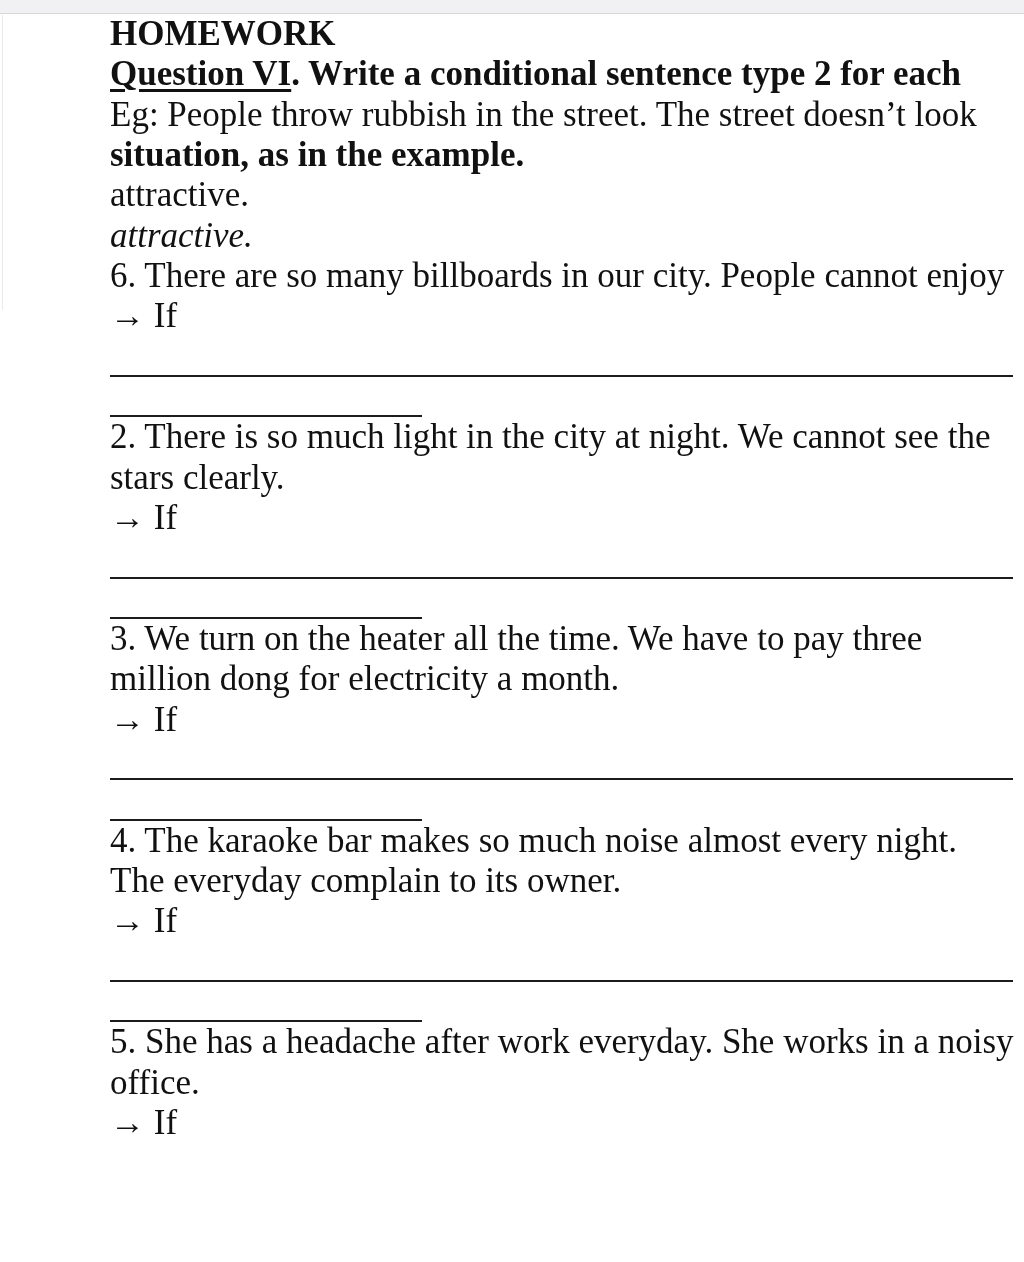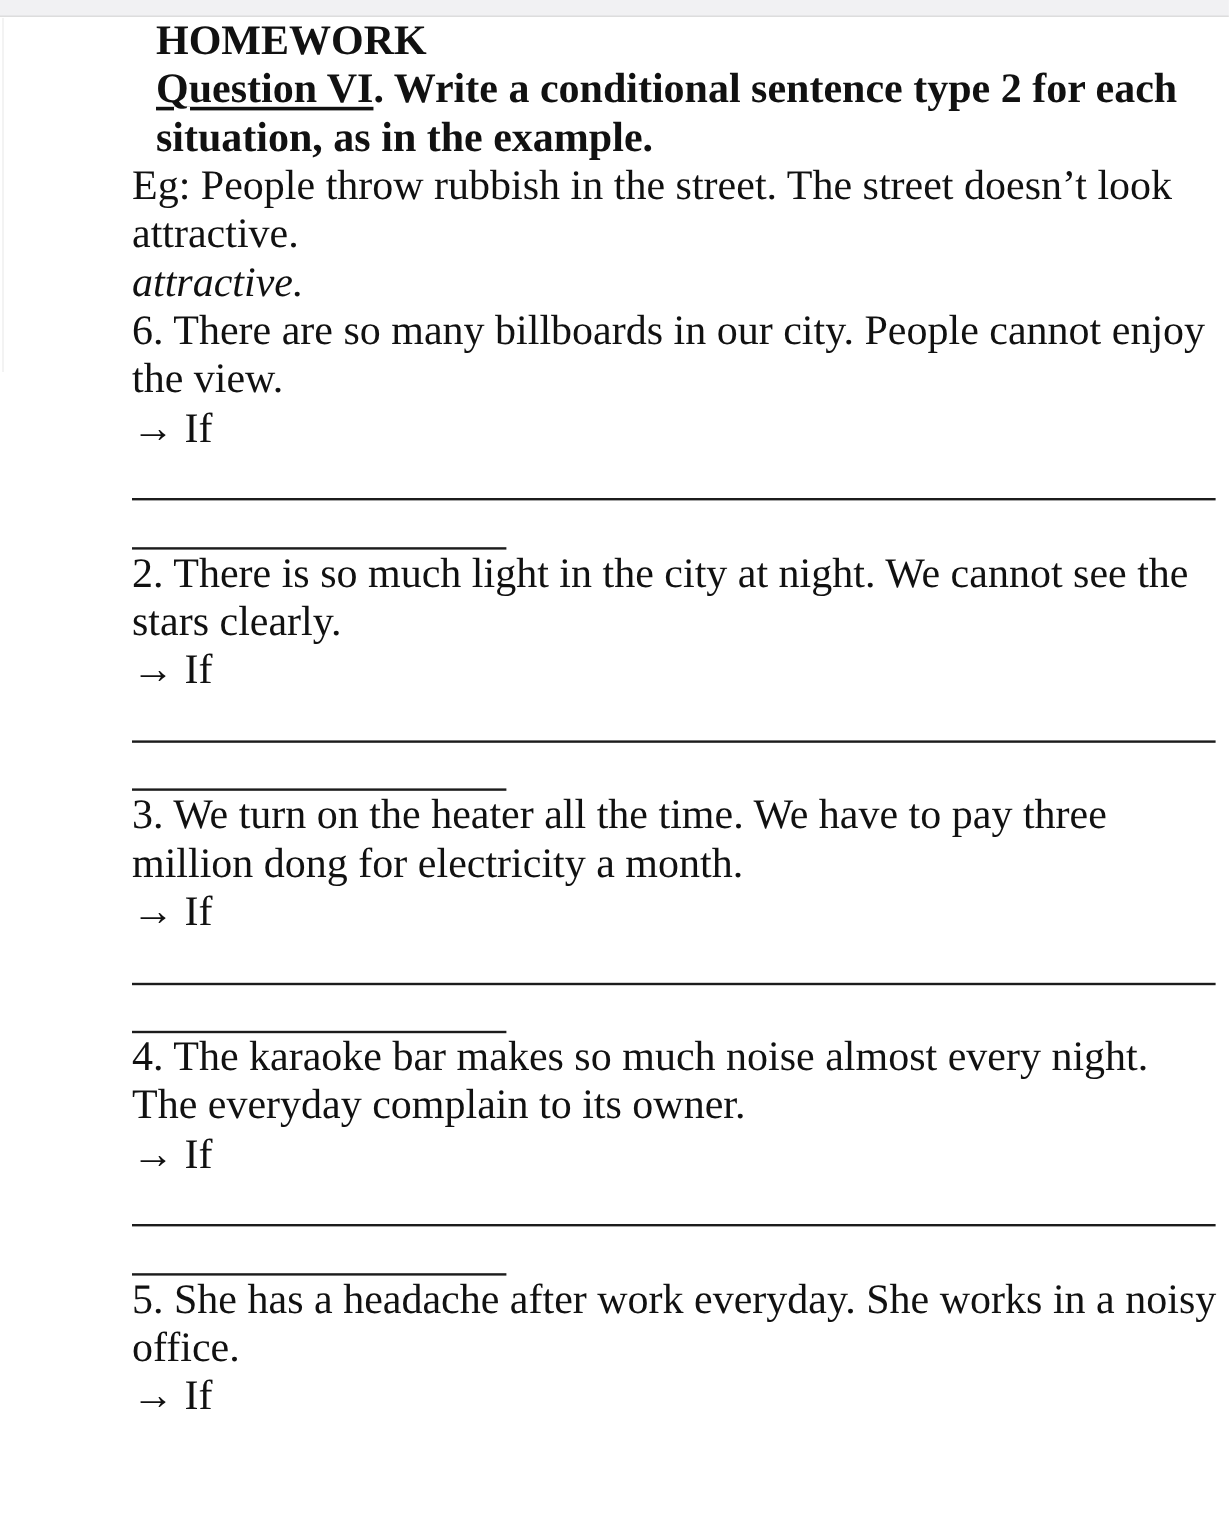--- a/index.html
+++ b/index.html
@@ -37,21 +37,21 @@
     left: 110px;
     top: 14px;
     width: 903px;
     font-size: 35px;
     line-height: 40.33px;
   }
   .tline {
     white-space: nowrap;
     height: 40.33px;
   }
-  .b { font-weight: bold; margin-left: 20px; }
+  .b { font-weight: bold; }
   .i { font-style: italic; }
   .u { text-decoration: underline; text-decoration-thickness: 3px; text-underline-offset: 4px; text-align: center; }
   .rule {
     height: 40.33px;
     box-sizing: border-box;
     border-bottom: 2px solid #1c1c1c;
   }
   .rule-long { width: 903px; }
   .rule-short { width: 312px; }
 </style>
@@ -59,28 +59,27 @@
 <body>
 
 <div class="topbar"></div>
 <div class="edge-line"></div>
 
 <div class="doc">
 
   <div class="tline b">HOMEWORK</div>
 
   <div class="tline b"><span class="u">Question VI</span><span>. Write a conditional sentence type 2 for each</span></div>
+  <div class="tline">Eg: People throw rubbish in the street. The street doesn’t look</div>
+
   <div class="tline b">situation, as in the example.</div>
-
-  <div class="tline">Eg: People throw rubbish in the street. The street doesn’t look</div>
   <div class="tline">attractive.</div>
   <div class="tline i">attractive.</div>
 
   <div class="tline">6. There are so many billboards in our city. People cannot enjoy</div>
-  <div class="tline">the view.</div>
   <div class="tline">→ If</div>
   <div class="rule rule-long"></div>
   <div class="rule rule-short"></div>
 
   <div class="tline">2. There is so much light in the city at night. We cannot see the</div>
   <div class="tline">stars clearly.</div>
   <div class="tline">→ If</div>
   <div class="rule rule-long"></div>
   <div class="rule rule-short"></div>
 

